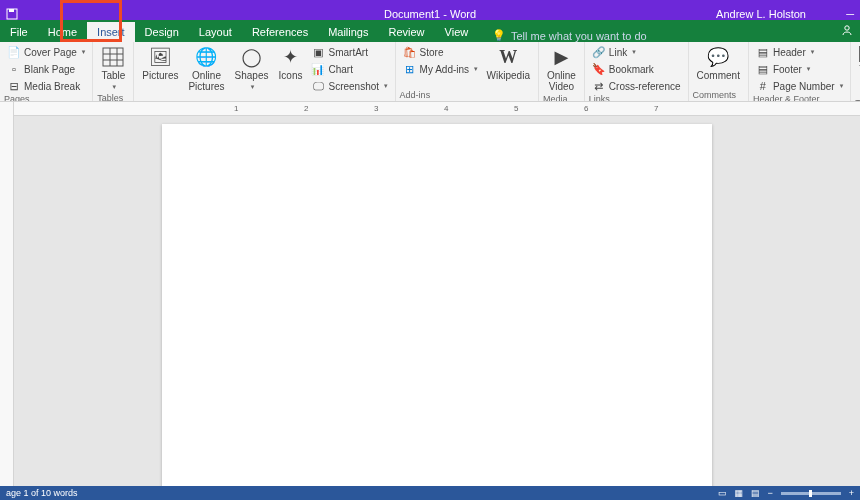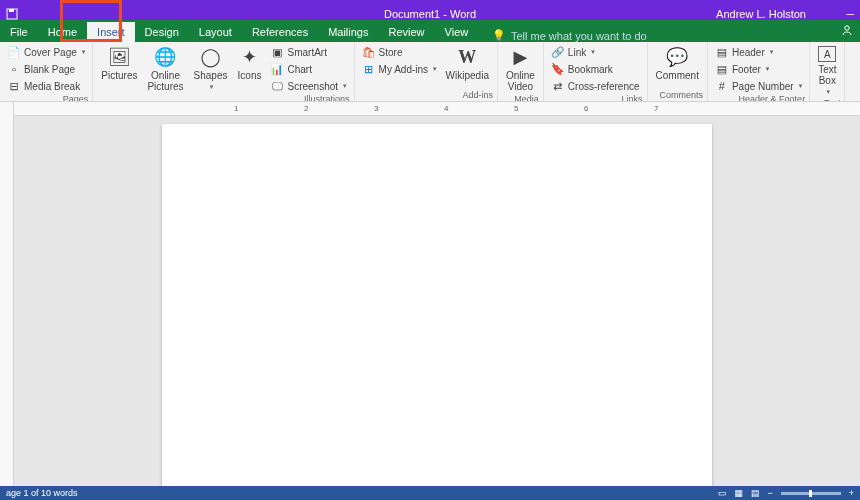--- a/index.html
+++ b/index.html
@@ -9,21 +9,21 @@
 .titlebar .doc-title{position:absolute;left:50%;transform:translateX(-50%)}
 .titlebar .user{position:absolute;right:54px}
 .titlebar .winctrl{position:absolute;right:6px;display:flex;gap:8px}
 .tabbar{background:#15803d;height:22px;display:flex;align-items:flex-end;color:#fff;font-size:11px;position:relative}
 .tab{padding:4px 10px;cursor:pointer}
 .tab.active{background:#f3f3f3;color:#2b579a}
 .tellme{margin-left:14px;display:flex;align-items:center;color:#cbd7ea;gap:5px}
 .highlight-box{position:absolute;border:3px solid #ef4a24;pointer-events:none;top:-20px;left:60px;width:62px;height:42px;z-index:10}
 .ribbon{background:#f3f3f3;border-bottom:1px solid #d4d4d4;height:60px;display:flex;font-size:10px;color:#444;overflow:hidden}
 .group{border-right:1px solid #e0e0e0;padding:2px 4px 0 4px;display:flex;flex-direction:column;justify-content:space-between}
-.group-label{text-align:right;color:#666;font-size:9px;padding-bottom:1px}
+.group-label{text-align:left;color:#666;font-size:9px;padding-bottom:1px}
 .group-body{display:flex;gap:2px;align-items:flex-start;flex:1}
 .col{display:flex;flex-direction:column;gap:1px}
 .small-btn{display:flex;align-items:center;gap:3px;padding:1px 3px;white-space:nowrap;font-size:10px;cursor:pointer}
 .big-btn{display:flex;flex-direction:column;align-items:center;justify-content:flex-start;padding:2px 4px;text-align:center;gap:2px;cursor:pointer;font-size:10px}
 .ic{width:14px;height:14px;display:inline-flex;align-items:center;justify-content:center;font-size:11px}
 .bigic{width:24px;height:22px;display:flex;align-items:center;justify-content:center;font-size:18px}
 .dd::after{content:"▾";font-size:7px;margin-left:2px;color:#666}
 .ruler-v{width:14px;background:#f8f8f8;border-right:1px solid #d4d4d4}
 .ruler-h{height:14px;background:#f8f8f8;border-bottom:1px solid #d4d4d4;position:relative;font-size:8px;color:#666}
 .ruler-h .tick{position:absolute;top:2px}
@@ -91,20 +91,37 @@
           </div>
         <div class="small-btn">
             <span class="ic">⊟</span>
             <span>Media Break</span>
           </div>
       </div>
     </div>
     <div class="group-label">Pages</div>
   </div>
 
+  <div class="group">
+    <div class="group-body">
+      <div class="big-btn dd">
+        <span class="bigic">
+            <svg width="22" height="20">
+              <rect x="1" y="1" width="20" height="18" fill="none" stroke="#555"></rect>
+              <line x1="1" y1="7" x2="21" y2="7" stroke="#555"></line>
+              <line x1="1" y1="13" x2="21" y2="13" stroke="#555"></line>
+              <line x1="8" y1="1" x2="8" y2="19" stroke="#555"></line>
+              <line x1="15" y1="1" x2="15" y2="19" stroke="#555"></line>
+            </svg>
+          </span>
+        <span>Table</span>
+      </div>
+    </div>
+    <div class="group-label">Tables</div>
+  </div>
 
   <div class="group">
     <div class="group-body">
       <div class="big-btn">
           <span class="bigic">🖼</span>
           <span>Pictures</span>
         </div>
       <div class="big-btn">
           <span class="bigic">🌐</span>
           <span style="white-space:pre-line">Online
@@ -126,21 +143,20 @@
         <div class="small-btn">
             <span class="ic">📊</span>
             <span>Chart</span>
           </div>
         <div class="small-btn dd">
             <span class="ic">🖵</span>
             <span>Screenshot</span>
           </div>
       </div>
     </div>
-    <div class="group-label">Illustrations</div>
   </div>
 
   <div class="group">
     <div class="group-body">
       <div class="col">
         <div class="small-btn">
             <span class="ic" style="color:#d83b01">🛍</span>
             <span>Store</span>
           </div>
         <div class="small-btn dd">

